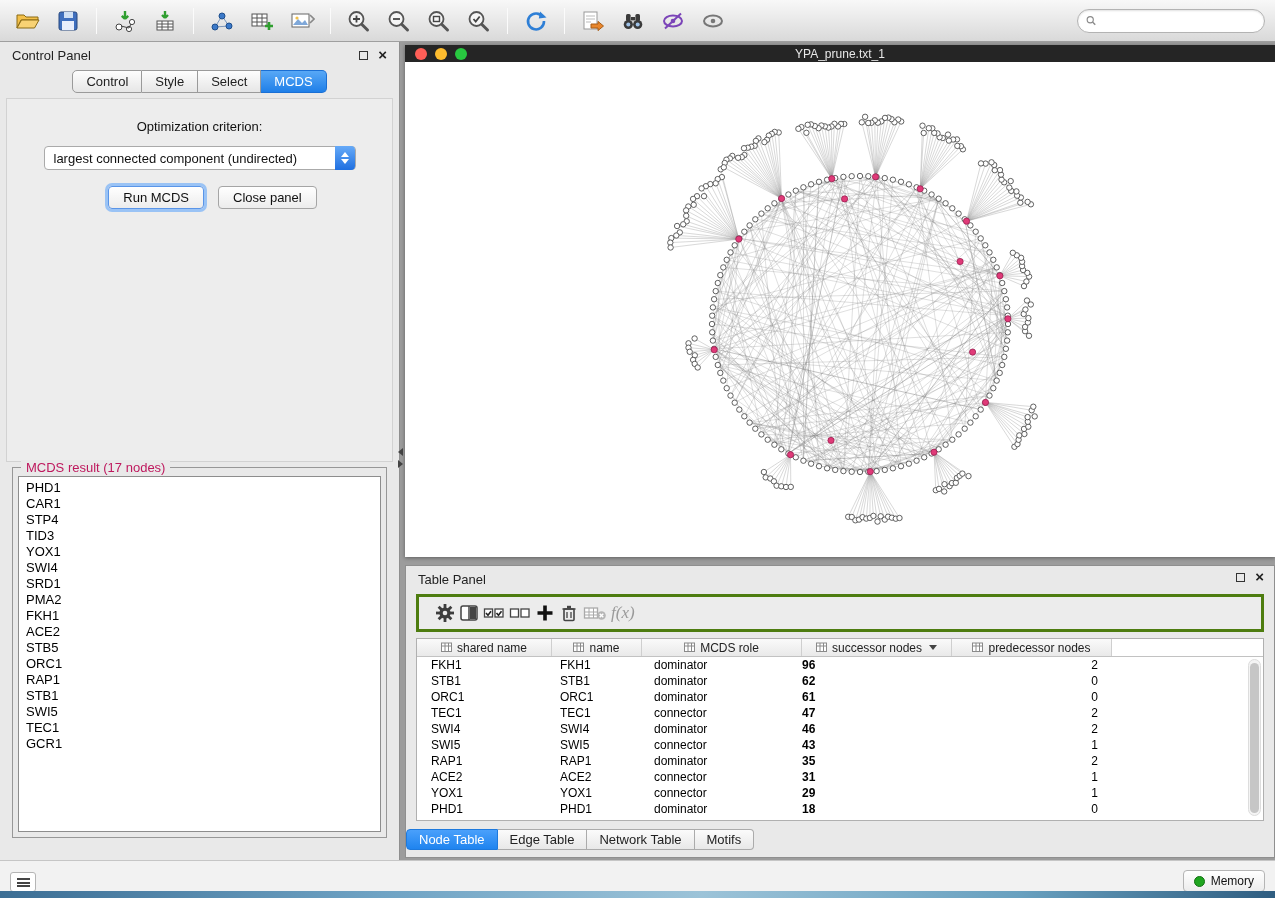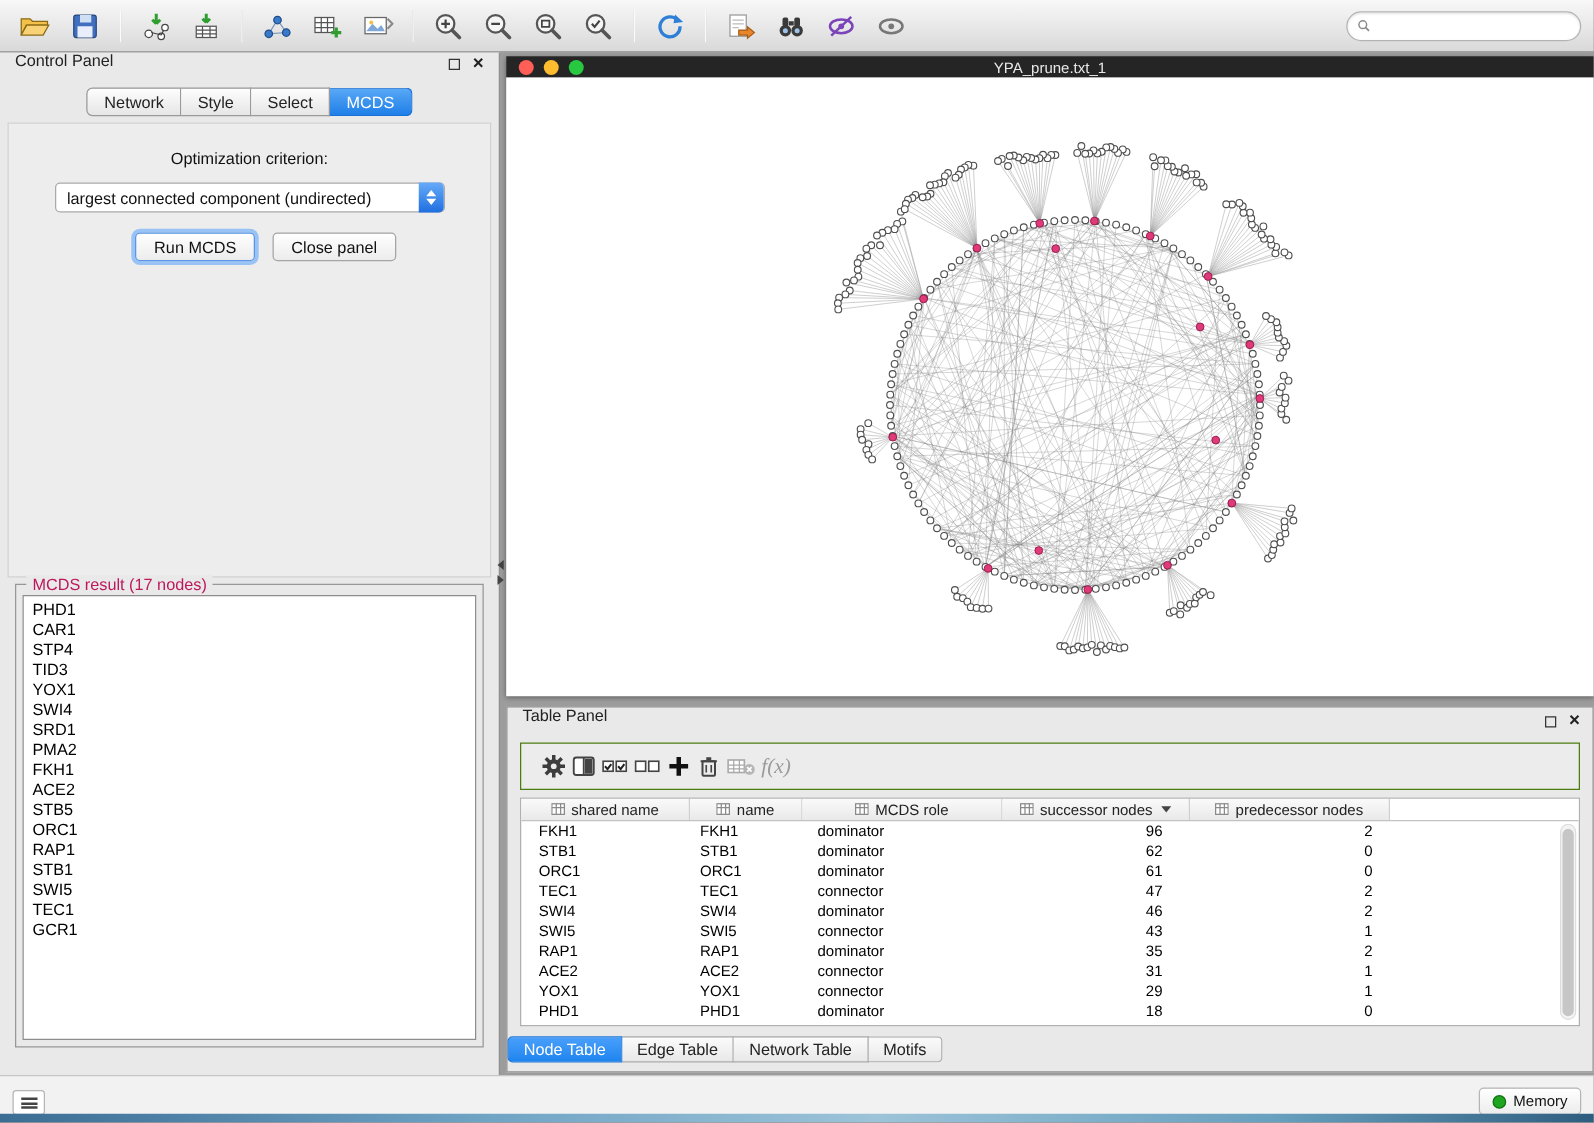--- a/index.html
+++ b/index.html
@@ -10,21 +10,21 @@
     background:linear-gradient(#f8f8f8,#d9d9d9); border-bottom:1px solid #9f9f9f;
     display:flex; align-items:center; padding:0 10px; gap:4px; }
   .tbi { width:36px; height:32px; display:flex; align-items:center; justify-content:center; border-radius:4px; }
   .tsep { width:1px; height:26px; background:#bdbdbd; border-right:1px solid #fbfbfb; margin:0 6px; }
   #search-box { margin-left:auto; width:188px; height:24px; background:#fff; border:1px solid #b3b3b3;
     border-radius:12px; display:flex; align-items:center; padding:0 8px; gap:5px; box-shadow:inset 0 1px 2px rgba(0,0,0,.12); }
   #search-box input { border:none; outline:none; flex:1; font-size:12px; background:transparent; }
 
   
   #control-panel { position:absolute; top:42px; left:0; width:400px; height:818px; background:#e9e9e9; border-right:1px solid #8f8f8f; }
-  .panel-title-row { height:26px; display:flex; align-items:flex-end; padding:12px 12px; font-size:13px; color:#222; }
+  .panel-title-row { height:26px; display:flex; align-items:center; padding:12px 12px; font-size:13px; color:#222; }
   .panel-title-btns { margin-left:auto; display:flex; gap:10px; align-items:center; }
   .sq-btn { width:9px; height:9px; border:1.5px solid #333; display:inline-block; }
   .x-btn { font-size:15px; font-weight:bold; color:#222; line-height:10px; }
   #cp-tabs { display:flex; justify-content:center; margin-top:2px; }
   .cp-tab { font-size:13px; padding:3px 13px; background:linear-gradient(#fdfdfd,#e6e6e6); border:1px solid #9a9a9a; border-left:none; color:#222; }
   .cp-tab:first-child { border-left:1px solid #9a9a9a; border-radius:5px 0 0 5px; }
   .cp-tab:last-child { border-radius:0 5px 5px 0; }
   .cp-tab.active { background:linear-gradient(#58a8f6,#1f7fe8); color:#fff; border-color:#1a6fd4; }
   #cp-content { position:absolute; top:56px; left:6px; right:6px; height:364px; background:#ededed; border:1px solid #d2d2d2; }
   #opt-label { text-align:center; font-size:13px; margin-top:20px; color:#111; }
@@ -51,39 +51,39 @@
   #net-window { position:absolute; left:405px; top:45px; width:870px; height:512px; box-shadow:0 1px 4px rgba(0,0,0,.4); }
   #net-titlebar { height:17px; background:#252525; display:flex; align-items:center; position:relative; }
   .tl { width:12px; height:12px; border-radius:50%; margin-left:8px; }
   .tl.red { background:#ff5f57; margin-left:10px; } .tl.yellow{ background:#febc2e; } .tl.green{ background:#28c840; }
   #net-title { position:absolute; left:0; right:0; text-align:center; color:#e8e8e8; font-size:12px; }
   #net-canvas { position:relative; width:870px; height:495px; background:#fff; }
   #net-canvas svg { position:absolute; inset:0; }
 
   
   #table-panel { position:absolute; left:405px; top:565px; width:870px; height:293px; background:#e9e9e9; border:1px solid #8f8f8f; }
-  #tp-toolbar { position:absolute; top:28px; left:10px; right:10px; height:38px; background:#ececec; border:1px solid #4d7c0f;
+  #tp-toolbar { position:absolute; top:28px; left:10px; right:10px; height:38px; background:#ececec; border:3px solid #4d7c0f;
     display:flex; align-items:center; gap:4px; padding:0 16px; }
   .tpi { display:flex; align-items:center; justify-content:center; }
   #fx-label { font-family:"Liberation Serif","DejaVu Serif",serif; font-style:italic; font-size:17px; color:#9a9a9a; }
   #tp-table { position:absolute; top:72px; left:10px; right:10px; bottom:36px; background:#fff; border:1px solid #b0b0b0; overflow:hidden; }
   .thead { display:grid; grid-template-columns:135px 90px 160px 150px 160px 1fr; height:18px;
     border-bottom:1px solid #c2c2c2; }
   .th { display:flex; align-items:center; justify-content:center; gap:5px; font-size:12px; color:#222;
     background:linear-gradient(#fafafa,#e9e9e9); border-right:1px solid #cfcfcf; overflow:hidden; white-space:nowrap; }
   .th.filler { background:#fff; border-right:none; }
   .hic { display:flex; }
   .caret { width:0; height:0; border-left:4px solid transparent; border-right:4px solid transparent; border-top:5px solid #444; margin-left:2px; }
   .tbody { position:absolute; top:18px; left:0; right:0; bottom:0; overflow:hidden; }
   .tr { display:grid; grid-template-columns:135px 90px 160px 150px 160px 1fr; height:16px; }
   .td { font-size:12px; color:#000; line-height:16px; white-space:nowrap; overflow:hidden; }
   .td.c0 { padding-left:14px; }
   .td.c1 { padding-left:8px; }
   .td.c2 { padding-left:12px; }
-  .td.c3 { text-align:right; padding-right:22px; }
+  .td.c3 { padding-right:22px;font-weight:bold; }
   .td.c4 { text-align:right; padding-right:14px; }
   #tp-scrollbar { position:absolute; top:20px; right:2px; bottom:4px; width:13px; background:#f4f4f4; border:1px solid #ddd; border-radius:7px; }
   #tp-thumb { position:absolute; top:3px; left:1px; width:9px; height:150px; background:#c6c6c6; border-radius:5px; }
   #tp-tabs { position:absolute; bottom:7px; left:0; right:0; display:flex; justify-content:flex-start; }
   .tp-tab { font-size:13px; padding:2px 12px; background:linear-gradient(#fbfbfb,#e8e8e8); border:1px solid #ababab; border-left:none; color:#222; }
   .tp-tab:first-child { border-left:1px solid #ababab; border-radius:4px 0 0 4px; }
   .tp-tab:last-child { border-radius:0 4px 4px 0; }
   .tp-tab.active { background:linear-gradient(#4aa0fb,#1f84ef); color:#fff; border-color:#1d79dd; }
   .tp-title-btns { position:absolute; right:10px; top:6px; display:flex; gap:10px; align-items:center; }
 
@@ -236,21 +236,21 @@
 
 <div id="control-panel">
   <div class="panel-title-row">
     <span>Control Panel</span>
     <span class="panel-title-btns">
       <span class="sq-btn"></span>
       <span class="x-btn">×</span>
     </span>
   </div>
   <div id="cp-tabs">
-      <div class="cp-tab">Network</div>
+      <div class="cp-tab">Control</div>
       <div class="cp-tab">Style</div>
       <div class="cp-tab">Select</div>
       <div class="cp-tab active">MCDS</div>
     </div>
 
   <div id="cp-content">
     <div id="opt-label">Optimization criterion:</div>
     <div id="criterion-select">
       <span>largest connected component (undirected)</span>
       <span id="criterion-cap">

